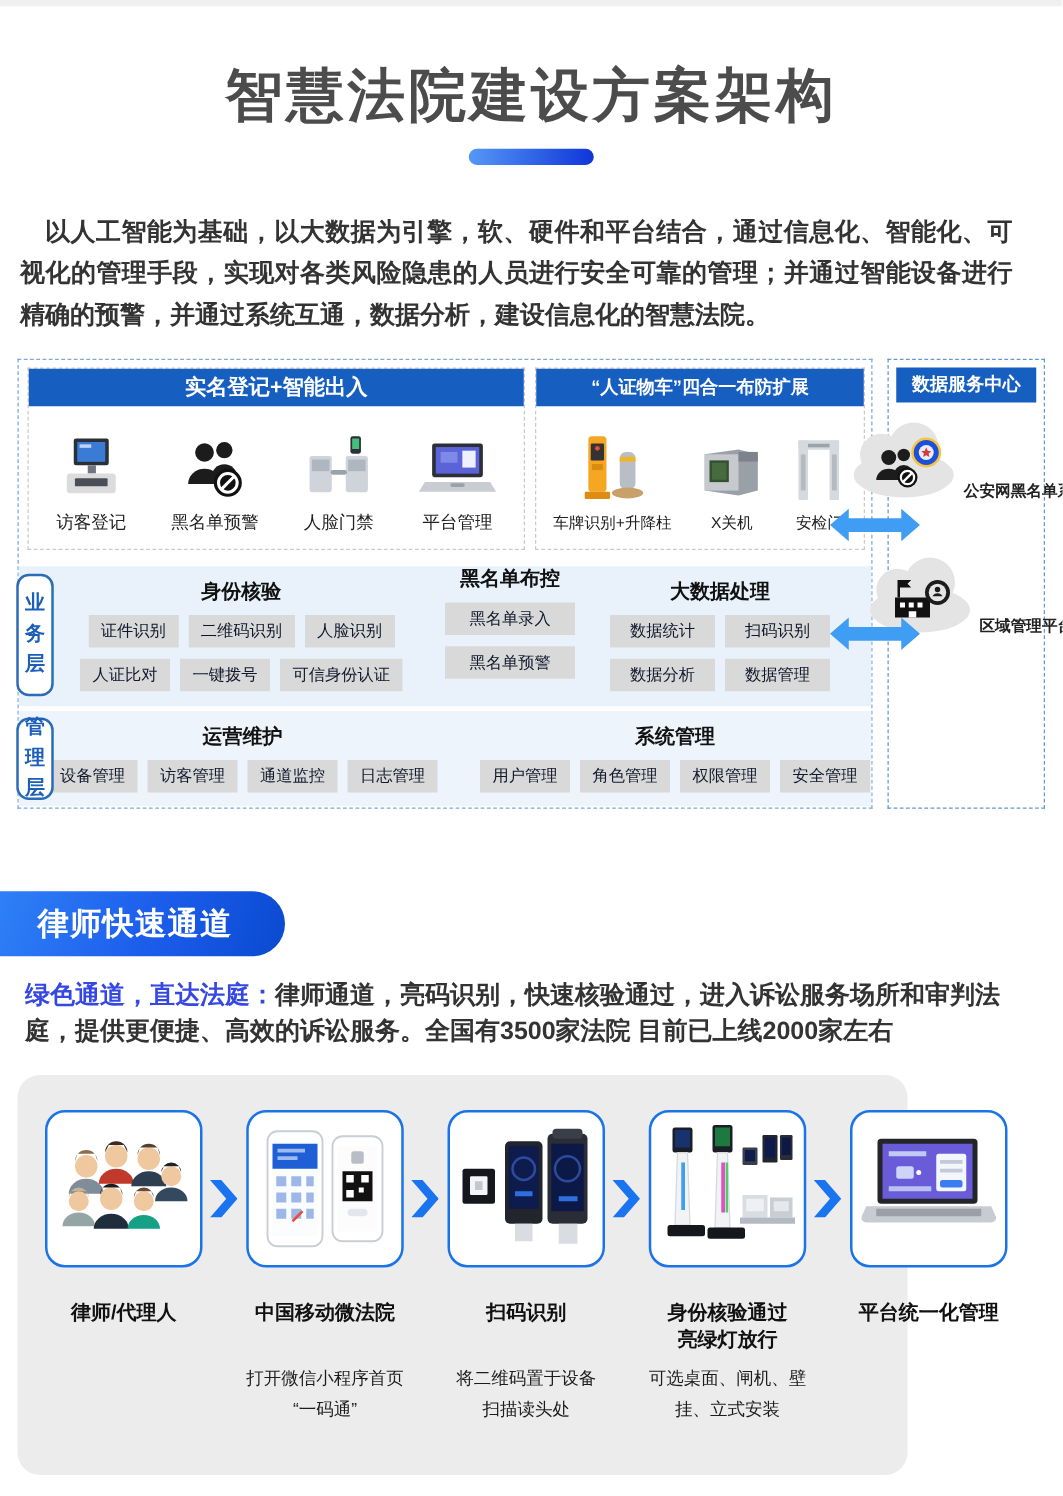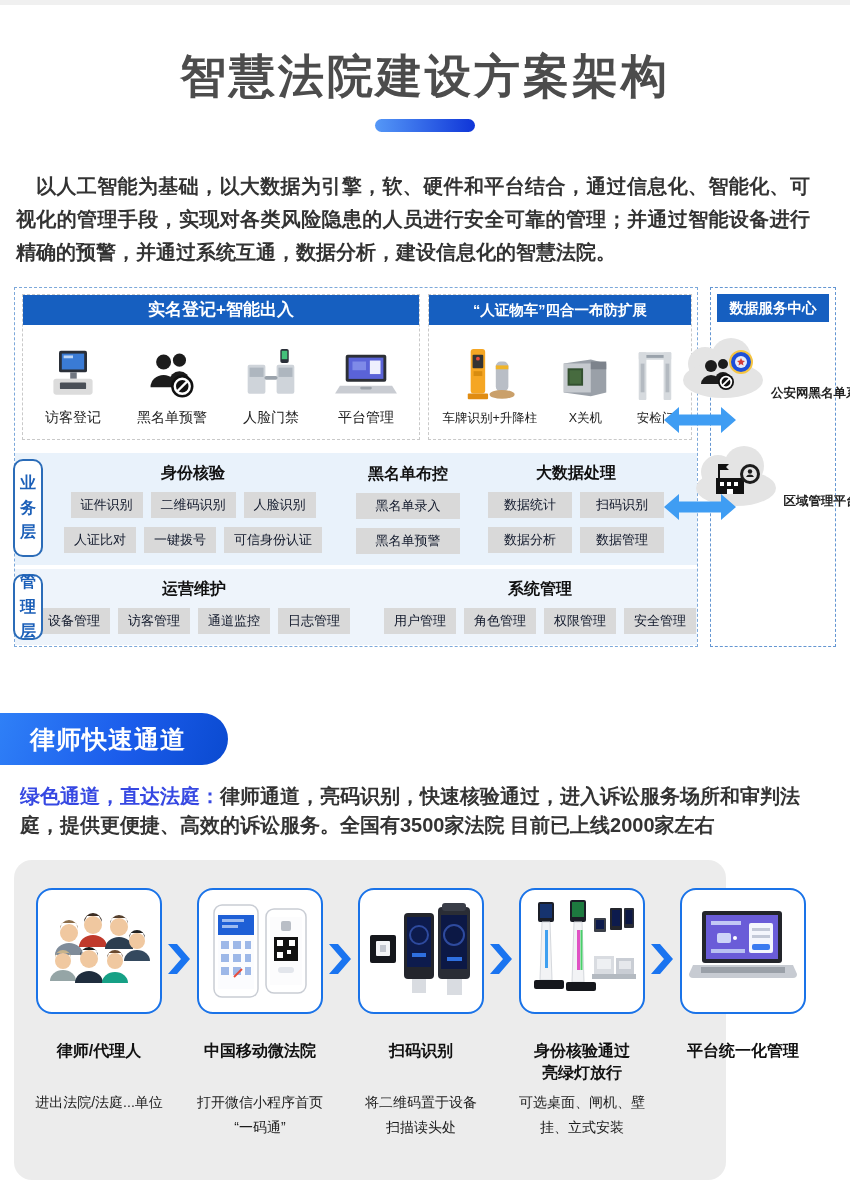--- a/index.html
+++ b/index.html
@@ -56,21 +56,21 @@
   .pill span{display:block;width:18px;word-break:break-all;text-align:center;
     font-size:16px;font-weight:700;color:#1b5fb8;line-height:1.55;}
   .grp{position:absolute;}
   .grp-title{font-size:16px;font-weight:700;color:#111;text-align:center;margin:6px 0 8px;}
   .btn-row{display:flex;gap:8px;justify-content:center;margin-bottom:9px;}
   .pbtn{
     background:#d9d9d9;color:#0f172a;font-size:13px;height:26px;line-height:26px;
     padding:0 10px;text-align:center;white-space:nowrap;min-width:66px;box-sizing:border-box;
   }
   .g-identity{left:40px;top:170px;width:306px;}
-  .g-blacklist{left:350px;top:171px;width:116px;}
+  .g-blacklist{left:350px;top:160px;width:116px;}
   .g-bigdata{left:476px;top:170px;width:200px;}
   .g-ops{left:36px;top:286px;width:316px;}
   .g-sys{left:382px;top:286px;width:316px;}
   .g-ops .pbtn,.g-sys .pbtn{min-width:72px;padding:0 6px;}
 
   
   .dsc{position:absolute;left:710px;top:0;width:126px;height:360px;
     border:1px dashed #6496d2;background:#fff;box-sizing:border-box;
     display:flex;flex-direction:column;align-items:center;}
   .dsc header{
@@ -479,21 +479,20 @@
         <polygon points="0,0 9,0 22,15 9,30 0,30 13,15" fill="#1a74f0"></polygon>
       </svg>
 
     <div class="step-title t1">律师/代理人</div>
     <div class="step-title t2">中国移动微法院</div>
     <div class="step-title t3">扫码识别</div>
     <div class="step-title t4">身份核验通过
 亮绿灯放行</div>
     <div class="step-title t5">平台统一化管理</div>
 
-    <div class="step-desc d1">进出法院/法庭...单位</div>
     <div class="step-desc d2">打开微信小程序首页
 “一码通”</div>
     <div class="step-desc d3">将二维码置于设备
 扫描读头处</div>
     <div class="step-desc d4">可选桌面、闸机、壁
 挂、立式安装</div>
     <div class="step-desc d5"></div>
   </div>
 </div>
 

